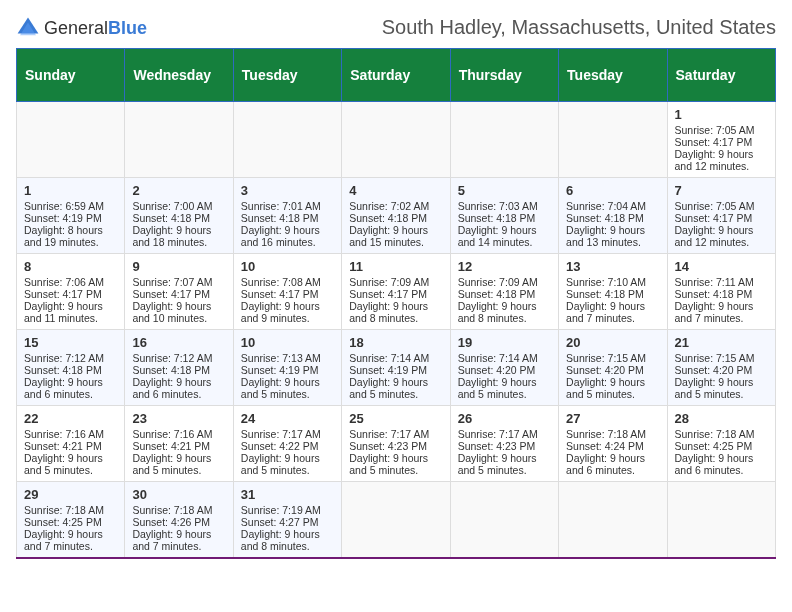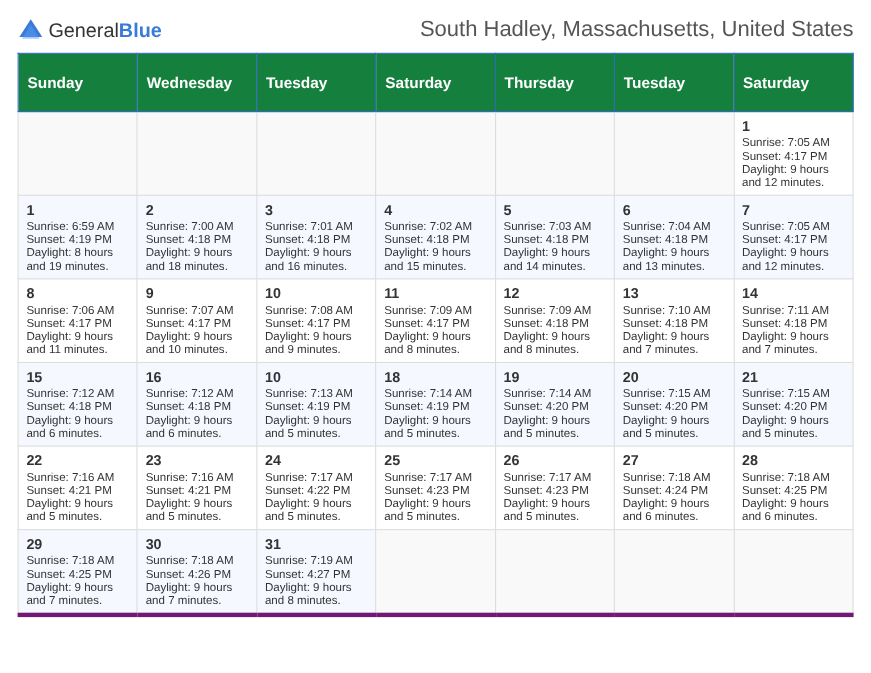--- a/index.html
+++ b/index.html
@@ -77,21 +77,21 @@
     .day-num {
       font-size: 13px;
       font-weight: bold;
       display: block;
       margin-bottom: 2px;
     }
     .empty-cell {
       background: #f9f9f9 !important;
     }
     .last-row td {
-      border-bottom: 4px solid #701a75;
+      border-bottom: 2px solid #701a75;
     }
   </style>
 </head>
 <body>
 
 <div class="header-area">
   <div class="logo">
     <svg class="logo-icon" viewBox="0 0 30 30" xmlns="http://www.w3.org/2000/svg">
       <polygon points="15,2 28,22 2,22" fill="#3a7bd5"></polygon>
       <polygon points="15,8 25,24 5,24" fill="#5a9bf5" opacity="0.5"></polygon>

